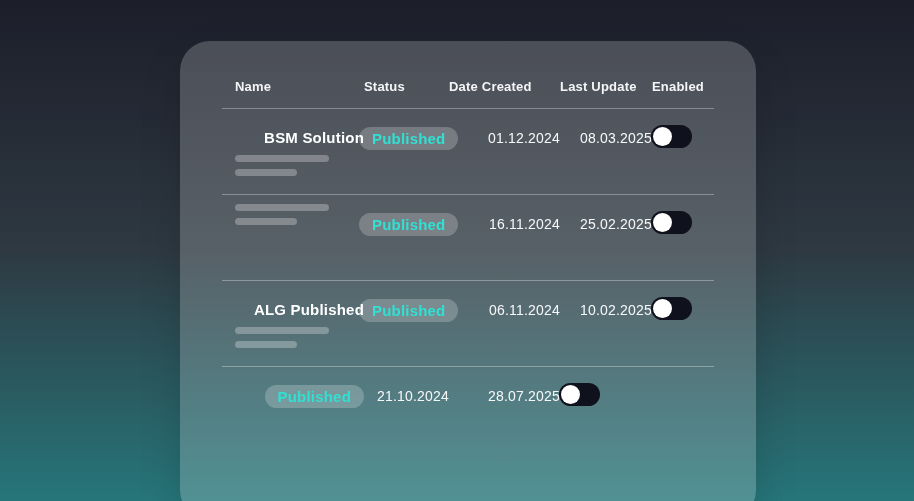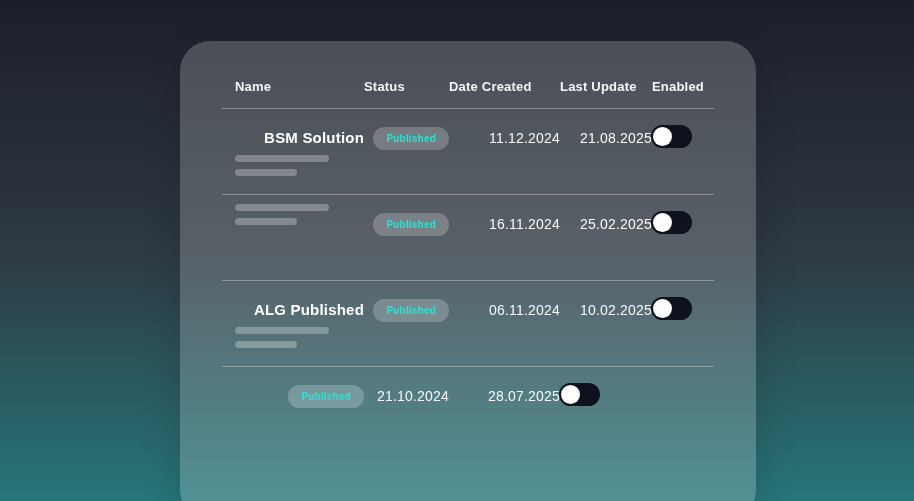--- a/index.html
+++ b/index.html
@@ -70,21 +70,21 @@
     display: inline-flex;
     align-items: center;
     justify-content: center;
     height: 23px;
     padding: 0 13px;
     margin-top: 18px;
     margin-left: -5px;
     border-radius: 12px;
     background: rgba(255, 255, 255, 0.22);
     color: #30e0d2;
-    font-size: 10px;
+    font-size: 15px;
     font-weight: 700;
     letter-spacing: 0.2px;
     white-space: nowrap;
   }
   .date {
     margin-top: 19px;
     color: #f7f8f9;
     font-size: 14px;
     font-weight: 500;
     line-height: 20px;
@@ -127,22 +127,22 @@
 
     <div class="grid-row trow">
       <div class="name-cell">
         <div class="name">BSM Solution</div>
         <div class="skeleton long"></div>
         <div class="skeleton short"></div>
       </div>
       <div>
         <span class="badge">Published</span>
       </div>
-      <div class="date">11.12.2024</div>
-      <div class="date">21.08.2025</div>
+      <div class="date">01.12.2024</div>
+      <div class="date">08.03.2025</div>
       <div>
         <div class="toggle">
           <div class="knob"></div>
         </div>
       </div>
     </div>
 
     <div class="grid-row trow">
       <div class="name-cell">
         <div class="skeleton long"></div>

